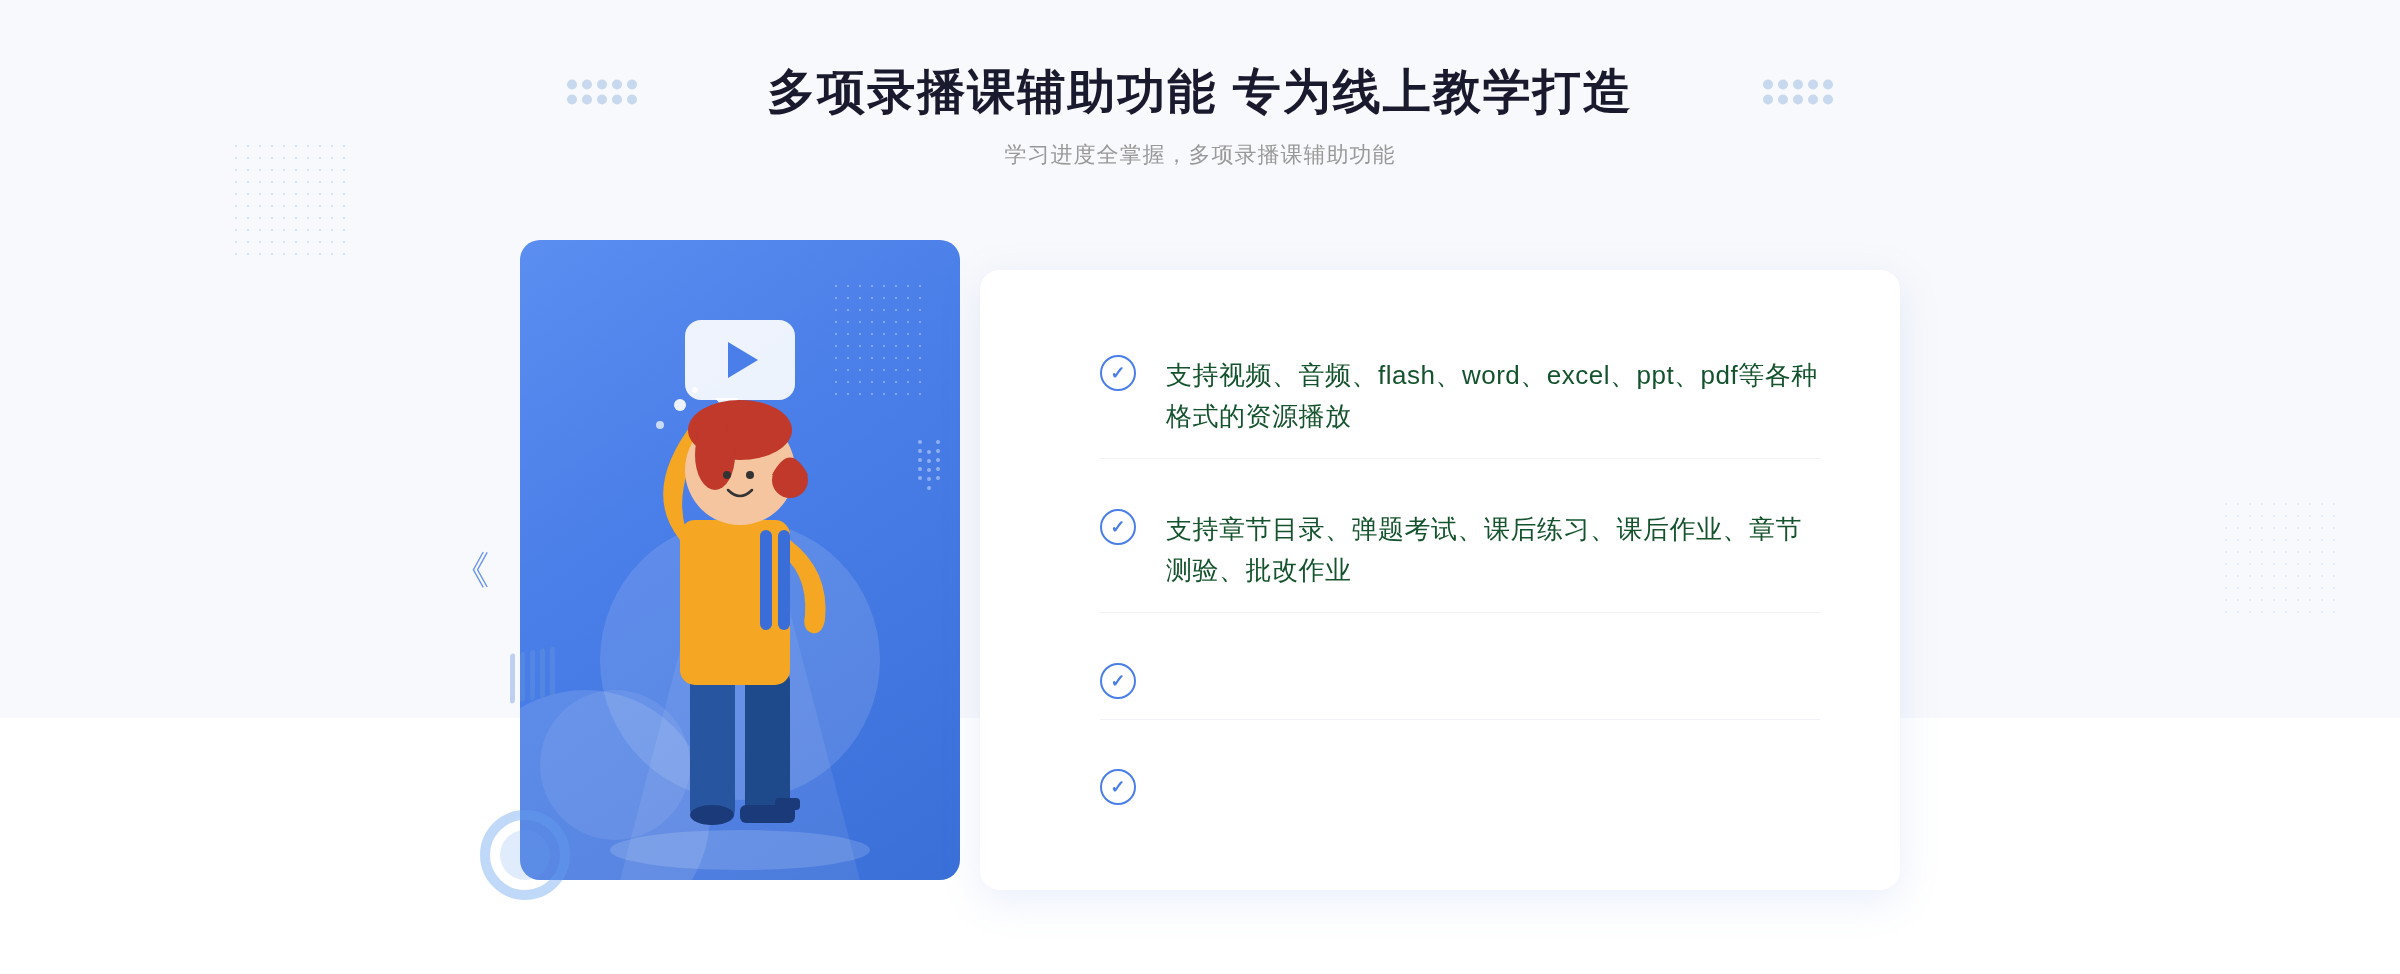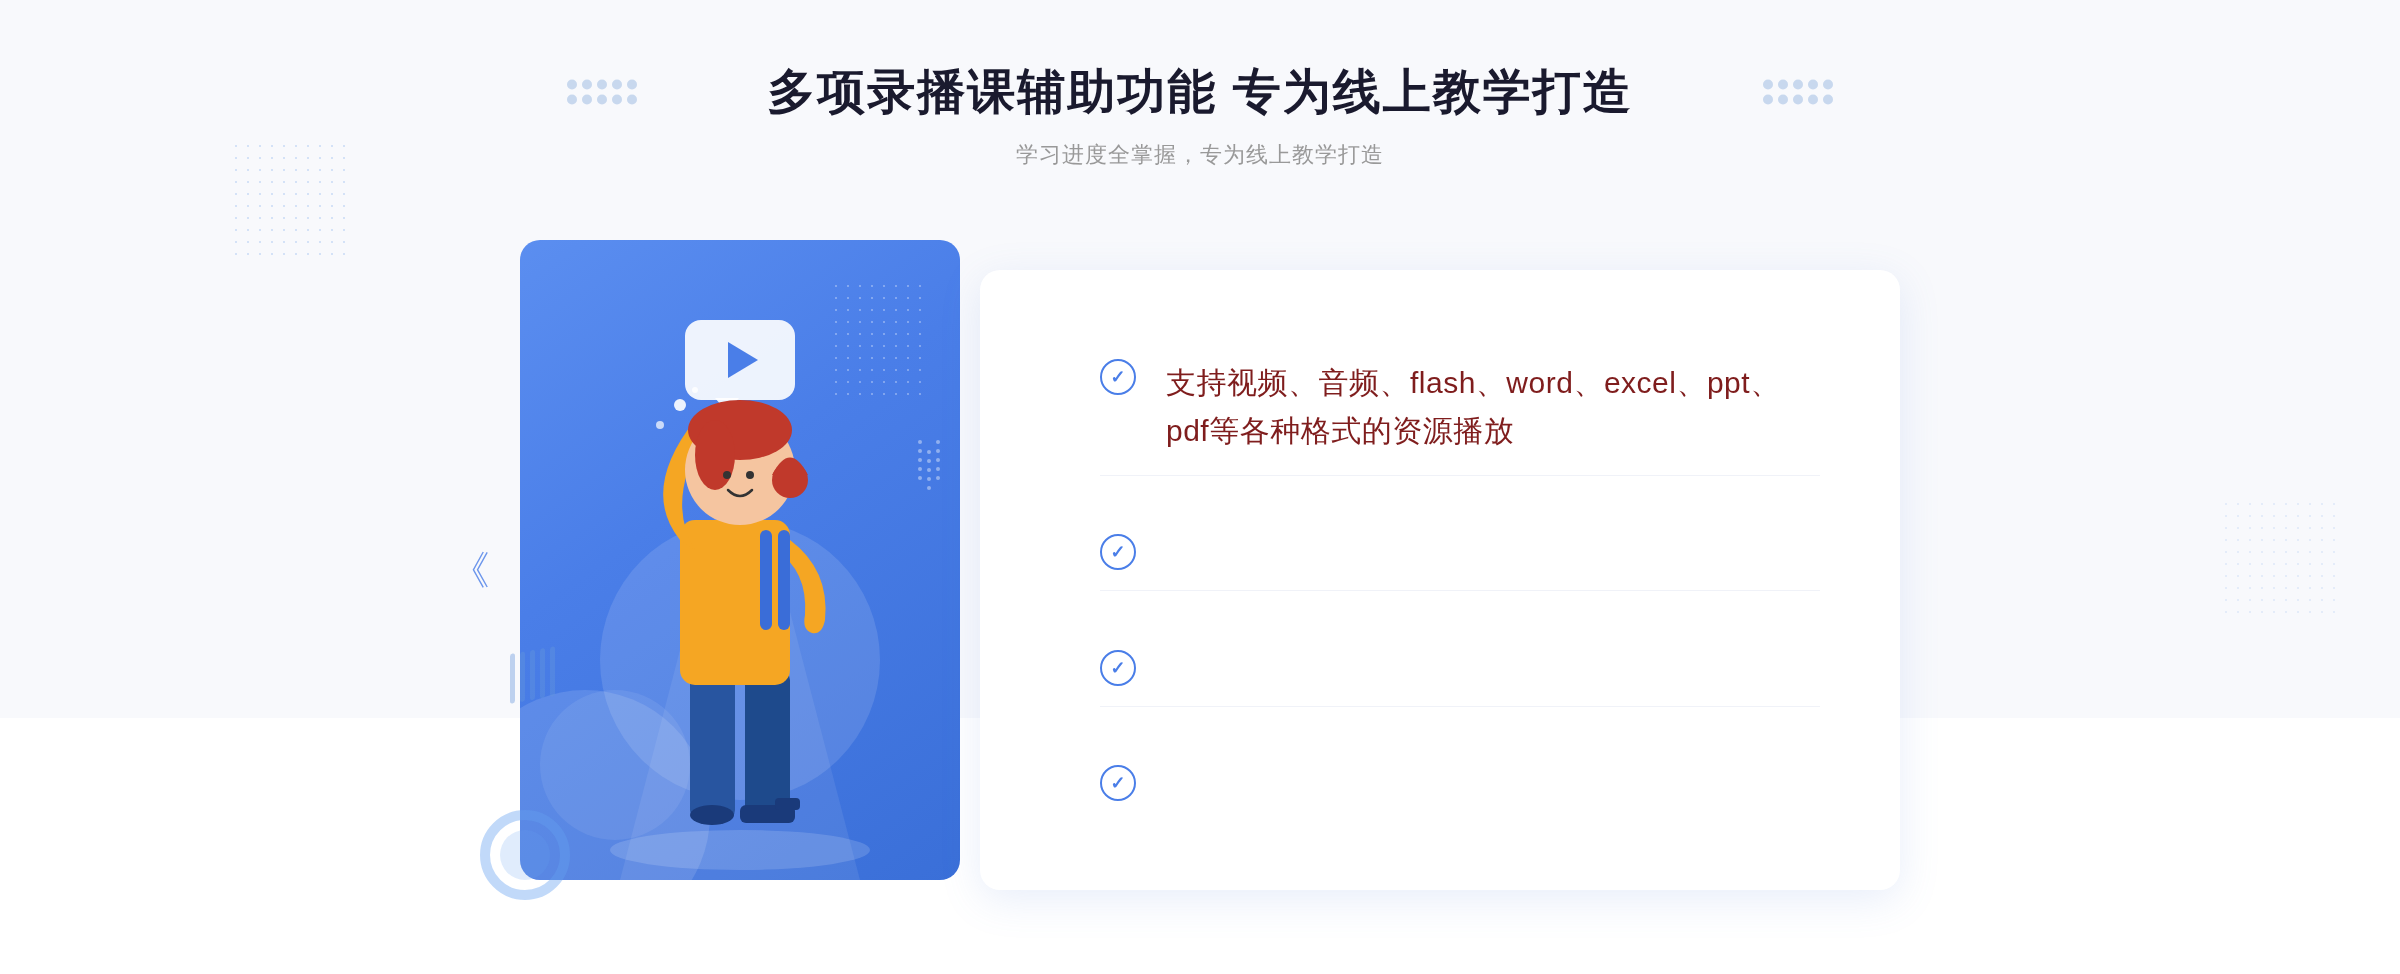--- a/index.html
+++ b/index.html
@@ -239,22 +239,22 @@
     }
 
     .check-mark {
       color: #4a7ee8;
       font-size: 18px;
       font-weight: 600;
       line-height: 1;
     }
 
     .feature-text {
-      font-size: 30px;
-      color: #7f1d1d;
+      font-size: 26px;
+      color: #14532d;
       line-height: 1.6;
       letter-spacing: 0.5px;
     }
   </style>
 </head>
 <body>
 
 <div class="page-container">
 
   <div class="dots-pattern dots-top-left"></div>
@@ -288,21 +288,21 @@
         <span style="width:10px;height:10px;border-radius:50%;background:#c8d8ee;display:block;"></span>
         <span style="width:10px;height:10px;border-radius:50%;background:#c8d8ee;display:block;"></span>
         <span style="width:10px;height:10px;border-radius:50%;background:#c8d8ee;display:block;"></span>
         <span style="width:10px;height:10px;border-radius:50%;background:#c8d8ee;display:block;"></span>
         <span style="width:10px;height:10px;border-radius:50%;background:#c8d8ee;display:block;"></span>
         <span style="width:10px;height:10px;border-radius:50%;background:#c8d8ee;display:block;"></span>
         <span style="width:10px;height:10px;border-radius:50%;background:#c8d8ee;display:block;"></span>
       </div>
     </div>
 
-    <p class="subtitle">学习进度全掌握，专为线上教学打造</p>
+    <p class="subtitle">学习进度全掌握，多项录播课辅助功能</p>
   </div>
 
   <div class="main-content">
 
     <div class="illustration-area">
 
       <div class="blue-card">
         <div class="card-circle-1"></div>
         <div class="card-circle-2"></div>
         <div class="card-dots-pattern"></div>
@@ -409,20 +409,21 @@
         <div class="check-circle">
           <span class="check-mark">✓</span>
         </div>
         <span class="feature-text">支持视频、音频、flash、word、excel、ppt、pdf等各种格式的资源播放</span>
       </div>
 
       <div class="feature-item">
         <div class="check-circle">
           <span class="check-mark">✓</span>
         </div>
+        <span class="feature-text">支持章节目录、弹题考试、课后练习、课后作业、章节测验、批改作业</span>
       </div>
 
       <div class="feature-item">
         <div class="check-circle">
           <span class="check-mark">✓</span>
         </div>
       </div>
 
       <div class="feature-item" style="border-bottom:none;">
         <div class="check-circle">

